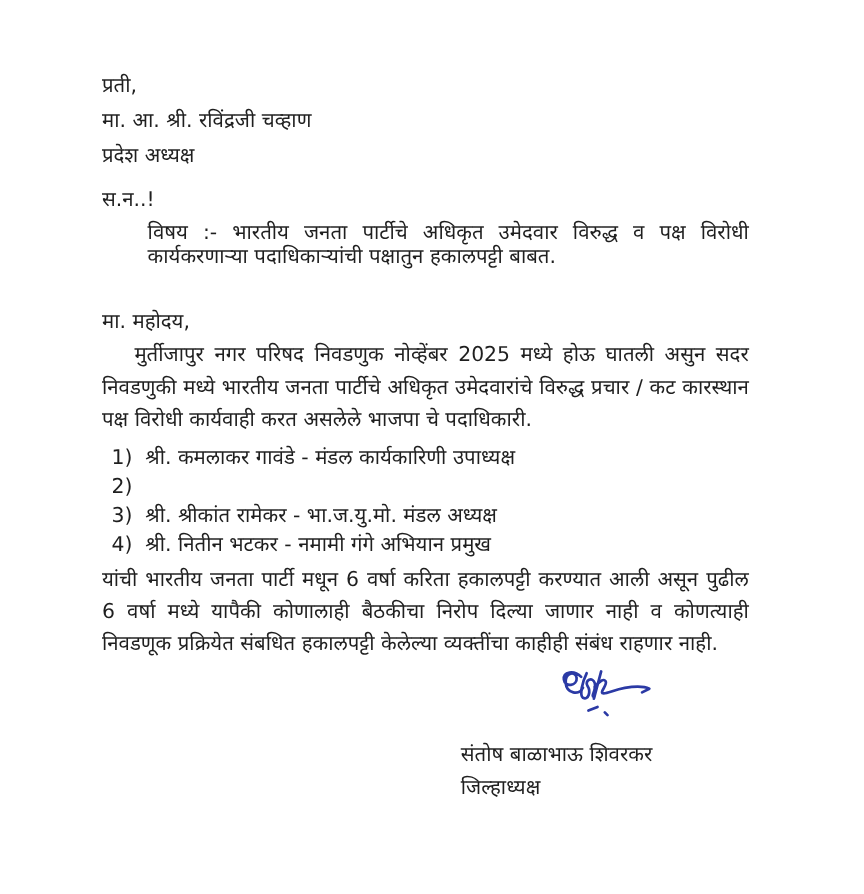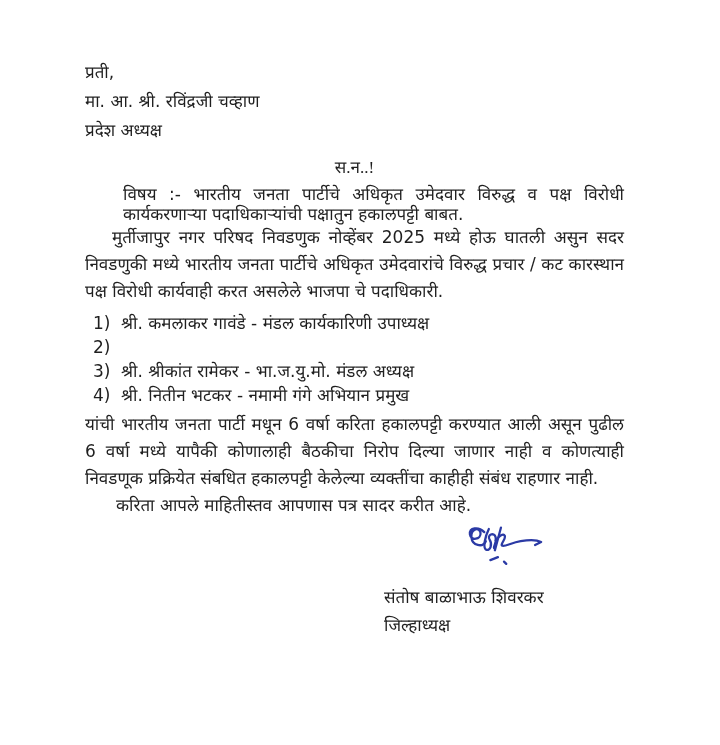--- a/index.html
+++ b/index.html
@@ -28,24 +28,23 @@
     align-items: flex-start;
     line-height: 29px;
   }
 
   .recipient-name,
   .recipient-title {
     line-height: 29px;
   }
 
   .greeting {
-    text-align: center;
+    text-align: left;
     line-height: 29px;
     margin-top: 8px;
-    font-family: Liberation Serif, serif;
   }
 
   .subject {
     margin-top: 2px;
     margin-left: 38px;
     line-height: 20px;
     text-align: justify;
     text-justify: inter-word;
   }
 
@@ -118,20 +117,21 @@
   </div>
 
   <div class="recipient-name">मा. आ. श्री. रविंद्रजी चव्हाण</div>
 
   <div class="recipient-title">प्रदेश अध्यक्ष</div>
 
   <div class="greeting">स.न..!</div>
 
   <div class="subject">विषय :- भारतीय जनता पार्टीचे अधिकृत उमेदवार विरुद्ध व पक्ष विरोधी कार्यकरणाऱ्या पदाधिकाऱ्यांची पक्षातुन हकालपट्टी बाबत.</div>
 
+  <div class="opening">मा. महोदय,</div>
 
   <div class="para para-1">मुर्तीजापुर नगर परिषद निवडणुक नोव्हेंबर 2025 मध्ये होऊ घातली असुन सदर निवडणुकी मध्ये भारतीय जनता पार्टीचे अधिकृत उमेदवारांचे विरुद्ध प्रचार / कट कारस्थान पक्ष विरोधी कार्यवाही करत असलेले भाजपा चे पदाधिकारी.</div>
 
   <ol class="member-list">
     <li class="member-item">
       <span class="member-number">1)</span>
       <span class="member-text">श्री. कमलाकर गावंडे - मंडल कार्यकारिणी उपाध्यक्ष</span>
     </li>
     <li class="member-item">
       <span class="member-number">2)</span>
@@ -141,21 +141,20 @@
       <span class="member-text">श्री. श्रीकांत रामेकर - भा.ज.यु.मो. मंडल अध्यक्ष</span>
     </li>
     <li class="member-item">
       <span class="member-number">4)</span>
       <span class="member-text">श्री. नितीन भटकर - नमामी गंगे अभियान प्रमुख</span>
     </li>
   </ol>
 
   <div class="para para-2">यांची भारतीय जनता पार्टी मधून 6 वर्षा करिता हकालपट्टी करण्यात आली असून पुढील 6 वर्षा मध्ये यापैकी कोणालाही बैठकीचा निरोप दिल्या जाणार नाही व कोणत्याही निवडणूक प्रक्रियेत संबधित हकालपट्टी केलेल्या व्यक्तींचा काहीही संबंध राहणार नाही.</div>
 
-  <div class="closing-line">करिता आपले माहितीस्तव आपणास पत्र सादर करीत आहे.</div>
 
   <div class="signoff">
     <div class="signature-wrap">
       <svg width="92" height="50" viewBox="0 0 120 66" fill="none" stroke="#2b3aa5" stroke-width="3" stroke-linecap="round" stroke-linejoin="round">
         <path d="M34 12 C26 4 14 6 15 15 C16 24 30 22 29 13 C28 5 16 7 17 19 C18 30 32 33 36 24"></path>
         <path d="M40 8 C35 18 32 32 36 35 C42 38 45 28 41 22 C37 16 47 11 49 19 C51 27 44 33 48 34"></path>
         <path d="M56 6 L48 36"></path>
         <path d="M49 23 C54 17 59 13 61 17 C63 21 54 29 58 30 C62 31 70 26 82 24 C94 22 103 22 109 25 L101 29"></path>
         <path d="M42 49 L52 45"></path>
         <path d="M60 51 L63 54"></path>

